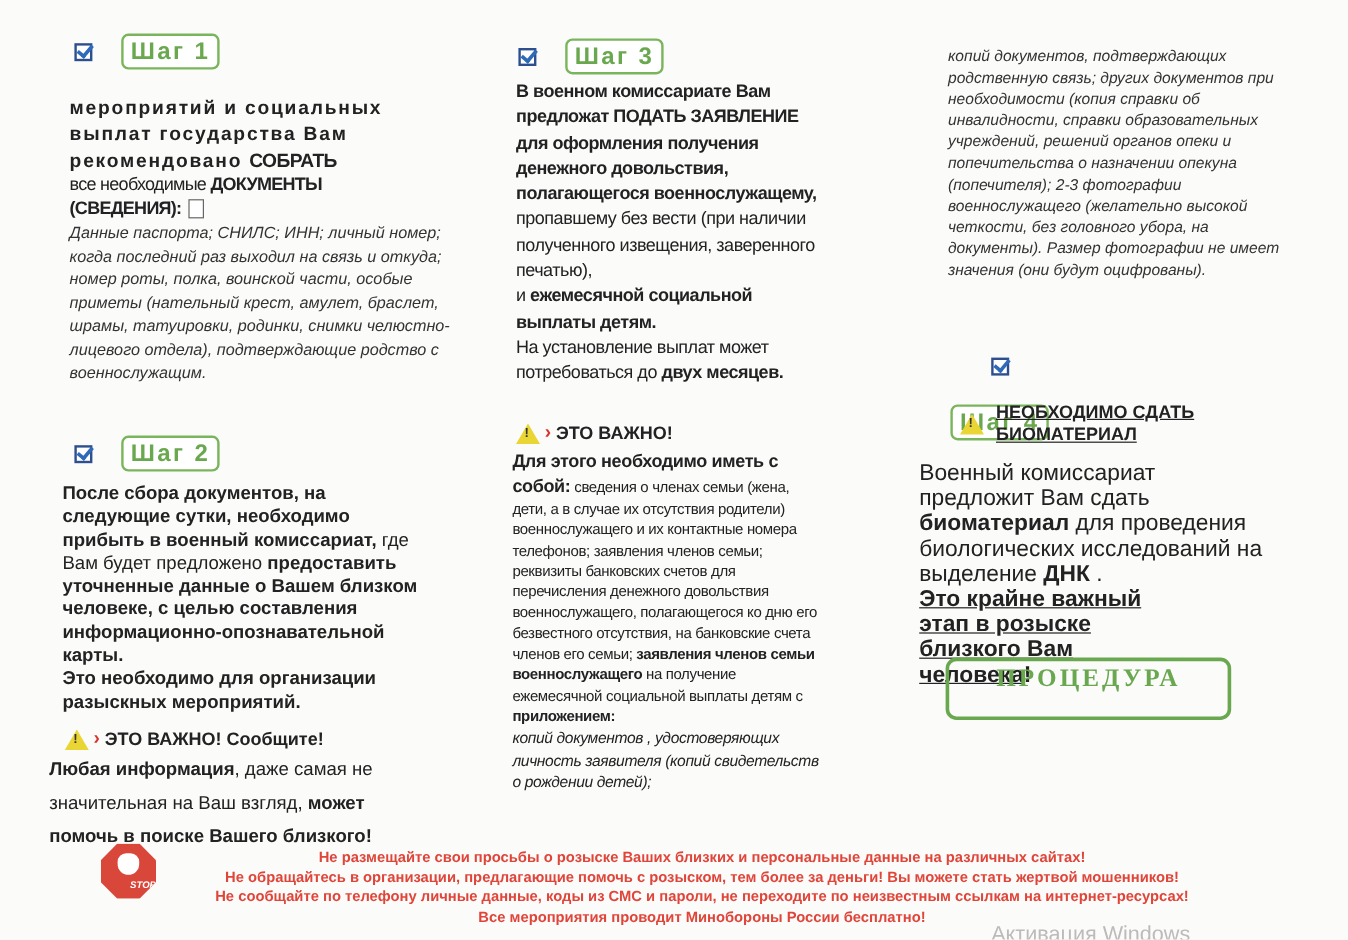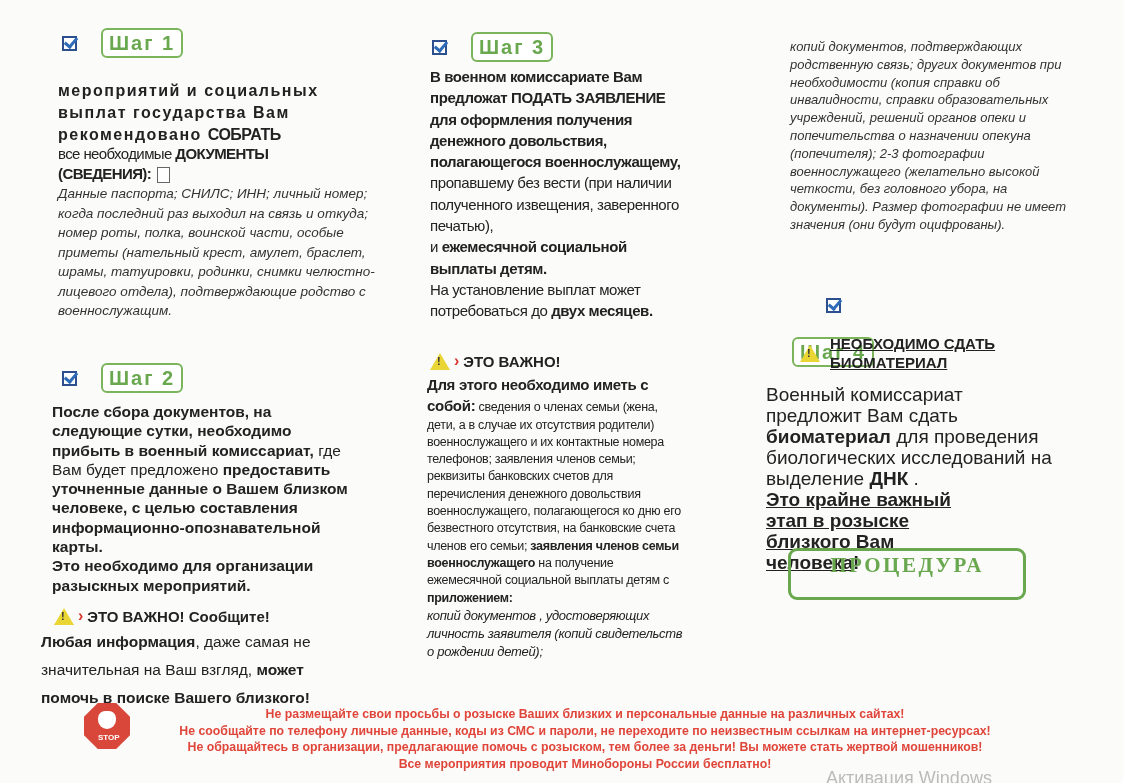--- a/index.html
+++ b/index.html
@@ -16,21 +16,21 @@
   .small{font-size:12.5px;line-height:17.3px;}
   .warn{display:flex;align-items:center;gap:4px;position:absolute;font-weight:bold;font-size:15px;}
   .tri{width:0;height:0;border-left:10px solid transparent;border-right:10px solid transparent;border-bottom:17px solid #e9d634;position:relative;}
   .tri span{position:absolute;left:-3px;top:2px;font-size:11px;font-weight:bold;color:#333;}
   .arr{color:#d9342b;font-weight:bold;font-size:16px;}
   u{text-decoration:underline;}
   .procedure{position:absolute;left:788px;top:548px;width:238px;height:48px;border:3px solid #6aa84f;border-radius:9px;text-align:center;font-family:"Liberation Serif",serif;font-weight:bold;color:#6aa84f;font-size:21px;letter-spacing:2.5px;line-height:19px;padding-top:5px;box-sizing:border-box;height:52px;}
   .footer{position:absolute;left:135px;top:706px;width:900px;text-align:center;color:#e0453a;font-weight:bold;font-size:12.3px;line-height:16.5px;}
   .stop{position:absolute;left:84px;top:703px;width:46px;height:46px;background:#d9473b;clip-path:polygon(30% 0,70% 0,100% 30%,100% 70%,70% 100%,30% 100%,0 70%,0 30%);}
   .stop .hand{position:absolute;left:14px;top:8px;width:18px;height:18px;background:#fff;border-radius:40% 40% 50% 50%;}
-  .stop .txt{position:absolute;left:14px;right:0;bottom:7px;text-align:left;color:#fff;font-size:8px;font-weight:bold;}
+  .stop .txt{position:absolute;left:0;right:0;bottom:7px;text-align:right;color:#fff;font-size:8px;font-weight:bold;font-style:italic;}
   .wm{position:absolute;left:826px;top:768px;font-size:18px;color:#bbb;}
   .docicon{display:inline-block;width:11px;height:14px;border:1px solid #666;margin-left:6px;vertical-align:middle;background:#fff;}
 </style>
 </head>
 <body>
 
 <div class="step" style="left:62px;top:28px;">
   <span class="chk"></span>
   <span class="badge">Шаг 1</span>
 </div>
@@ -107,17 +107,17 @@
 <div class="procedure">
   <div>ПРОЦЕДУРА</div>
 </div>
 
 <div class="stop">
   <div class="hand"></div>
   <div class="txt">STOP</div>
 </div>
 <div class="footer">
   <div>Не размещайте свои просьбы о розыске Ваших близких и персональные данные на различных сайтах!</div>
+  <div>Не обращайтесь в организации, предлагающие помочь с розыском, тем более за деньги! Вы можете стать жертвой мошенников!</div>
   <div>Не сообщайте по телефону личные данные, коды из СМС и пароли, не переходите по неизвестным ссылкам на интернет-ресурсах!</div>
-  <div>Не обращайтесь в организации, предлагающие помочь с розыском, тем более за деньги! Вы можете стать жертвой мошенников!</div>
   <div>Все мероприятия проводит Минобороны России бесплатно!</div>
 </div>
 <div class="wm">Активация Windows</div>
 
 </body></html>

